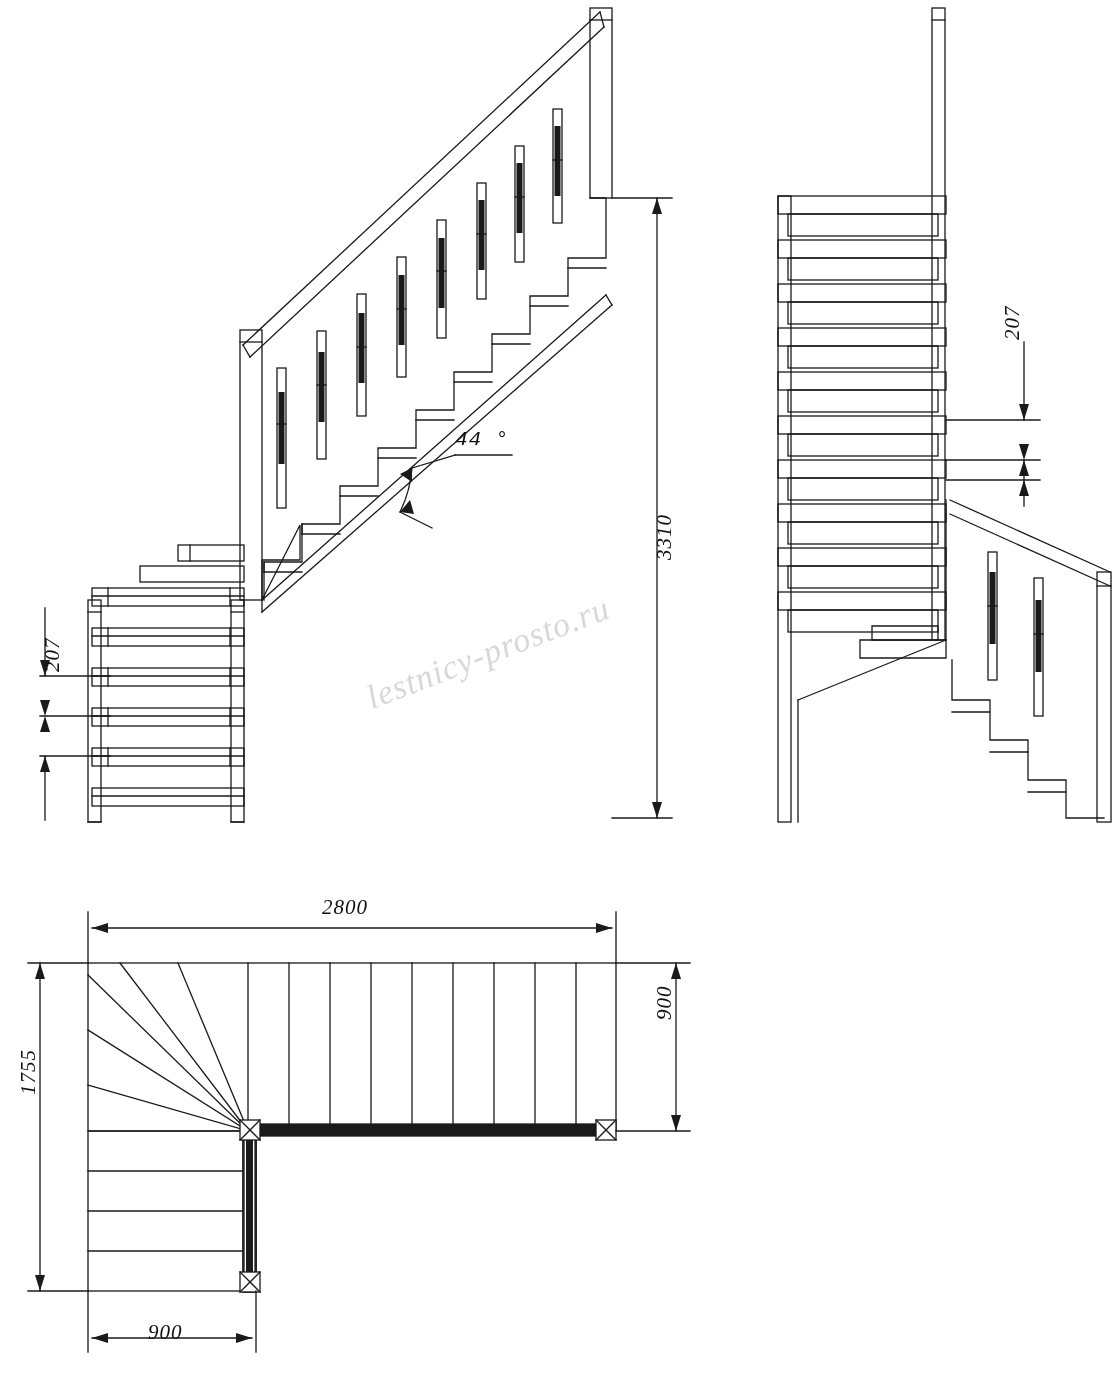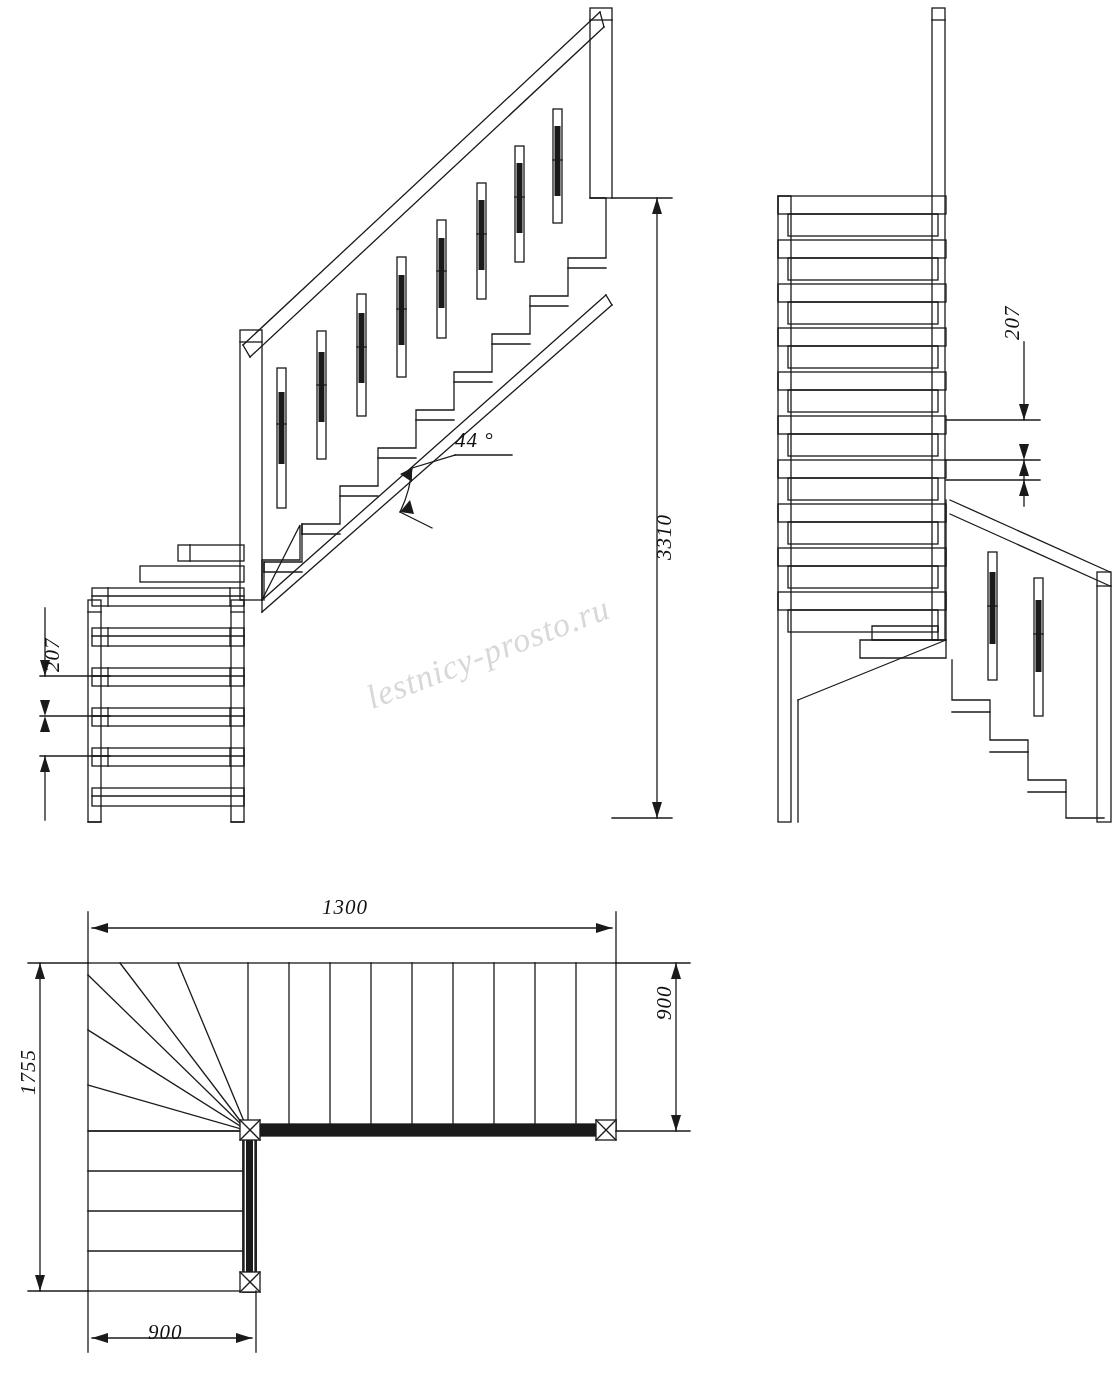--- a/index.html
+++ b/index.html
@@ -290,25 +290,25 @@
         <path d="M92 1338 l16 -5 l0 10 z" fill="#1a1a1a" stroke="none"></path>
         <path d="M252 1338 l-16 -5 l0 10 z" fill="#1a1a1a" stroke="none"></path>
       </g>
     </g>
   </svg>
 
   <div class="dimtext rot" style="left:40px; top:672px;">207</div>
 
   <div class="dimtext rot" style="left:652px; top:560px;">3310</div>
 
-  <div class="dimtext" style="left:455px; top:428px;">44 °</div>
+  <div class="dimtext" style="left:455px; top:428px;font-family:Liberation Mono, monospace;">44 °</div>
 
   <div class="dimtext rot" style="left:1000px; top:340px;">207</div>
 
-  <div class="dimtext" style="left:322px; top:895px;">1300</div>
+  <div class="dimtext" style="left:322px; top:895px;">2800</div>
 
   <div class="dimtext rot" style="left:652px; top:1020px;">900</div>
 
   <div class="dimtext rot" style="left:16px; top:1095px;">1755</div>
 
   <div class="dimtext" style="left:148px; top:1320px;">900</div>
 
   <div class="watermark">
     <div class="wm-text">lestnicy-prosto.ru</div>
   </div>

